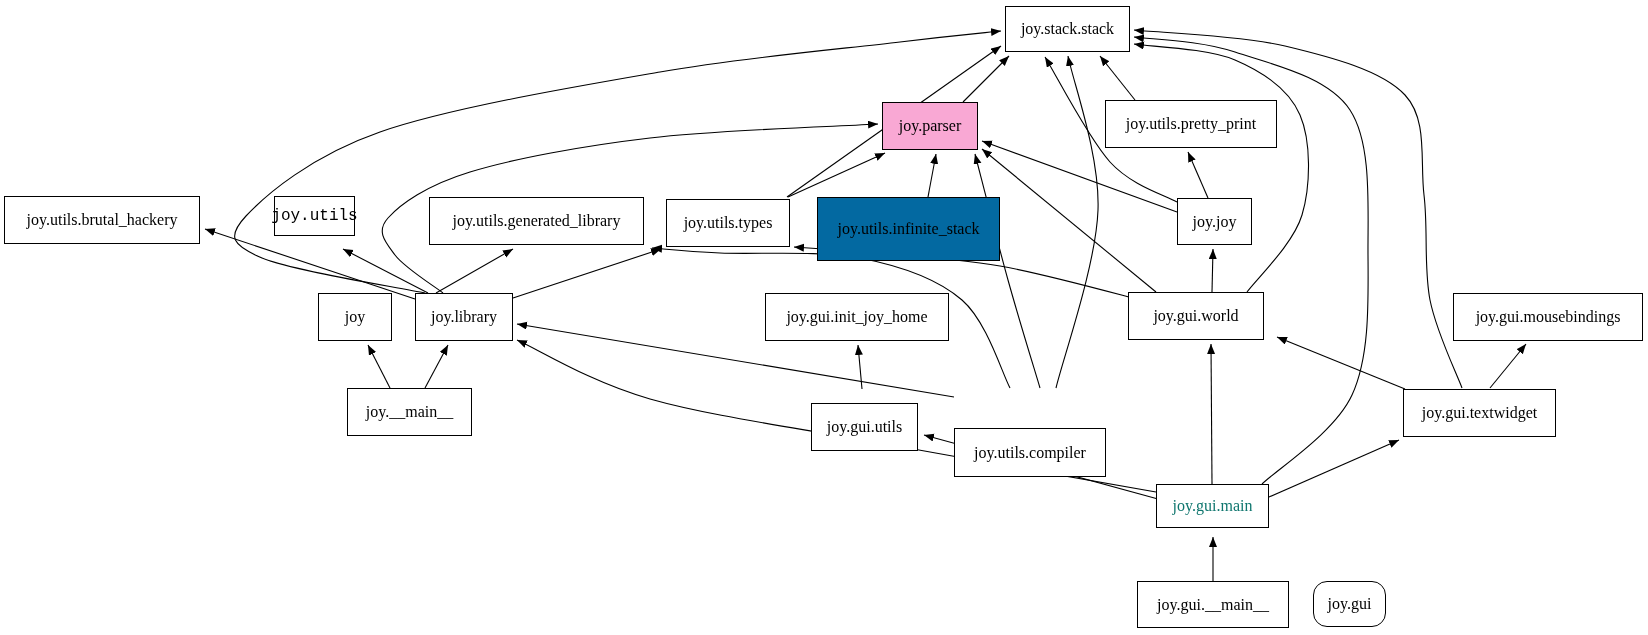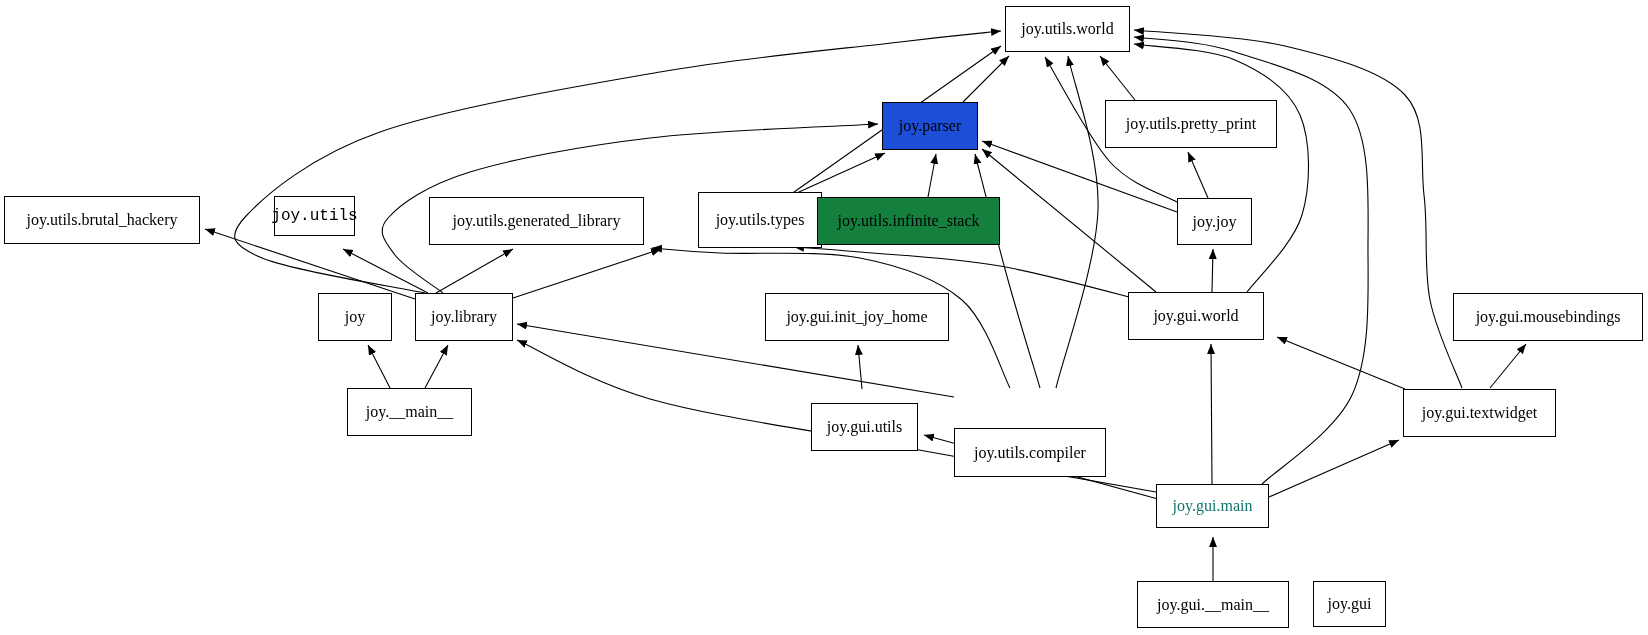--- a/index.html
+++ b/index.html
@@ -51,35 +51,35 @@
       <path d="M1158,499 L924,435" class="edge" stroke="#000000" marker-end="url(#arrowhead)"></path>
       <path d="M1156,492C1110,483.8333333333333 964.3333333333334,458.5 880,443C795.6666666666666,427.5 710.5,416.1666666666667 650,399C589.5,381.8333333333333 539.1666666666666,349.8333333333333 517,340" class="edge" stroke="#000000" marker-end="url(#arrowhead)"></path>
       <path d="M1269,497 L1399,440" class="edge" stroke="#000000" marker-end="url(#arrowhead)"></path>
       <path d="M1262,484C1277,469.1666666666667 1334.3333333333333,433.1666666666667 1352,395C1369.6666666666667,356.8333333333333 1368.3333333333333,302.5 1368,255C1367.6666666666667,207.5 1372.1666666666667,143.83333333333334 1350,110C1327.8333333333333,76.16666666666666 1271,64.16666666666667 1235,52C1199,39.833333333333336 1150.8333333333333,39.5 1134,37" class="edge" stroke="#000000" marker-end="url(#arrowhead)"></path>
       <path d="M1405,389 L1277,337" class="edge" stroke="#000000" marker-end="url(#arrowhead)"></path>
       <path d="M1490,388 L1526,344" class="edge" stroke="#000000" marker-end="url(#arrowhead)"></path>
       <path d="M1462,388C1456.6666666666667,373.3333333333333 1436.3333333333333,332.1666666666667 1430,300C1423.6666666666667,267.8333333333333 1428.1666666666667,229.16666666666666 1424,195C1419.8333333333333,160.83333333333334 1428.1666666666667,119.83333333333333 1405,95C1381.8333333333333,70.16666666666667 1330.1666666666667,56.833333333333336 1285,46C1239.8333333333333,35.166666666666664 1159.1666666666667,32.666666666666664 1134,30" class="edge" stroke="#000000" marker-end="url(#arrowhead)"></path>
       <path d="M1213,581 L1213,537" class="edge" stroke="#000000" marker-end="url(#arrowhead)"></path>
     </svg>
   <div id="node-layer">
-      <div class="node" style="left: 1005px; top: 6px; width: 125px; height: 46px; background: rgb(255, 255, 255); border-color: rgb(0, 0, 0); color: rgb(0, 0, 0);">joy.utils.world</div>
-      <div class="node" style="left: 882px; top: 102px; width: 96px; height: 48px; background: #1d4ed8; border-color: rgb(0, 0, 0); color: rgb(0, 0, 0);">joy.parser</div>
+      <div class="node" style="left: 1005px; top: 6px; width: 125px; height: 46px; background: rgb(255, 255, 255); border-color: rgb(0, 0, 0); color: rgb(0, 0, 0);">joy.stack.stack</div>
+      <div class="node" style="left: 882px; top: 102px; width: 96px; height: 48px; background: #f9a8d4; border-color: rgb(0, 0, 0); color: rgb(0, 0, 0);">joy.parser</div>
       <div class="node" style="left: 1105px; top: 100px; width: 172px; height: 48px; background: rgb(255, 255, 255); border-color: rgb(0, 0, 0); color: rgb(0, 0, 0);">joy.utils.pretty_print</div>
       <div class="node" style="left: 4px; top: 196px; width: 196px; height: 48px; background: rgb(255, 255, 255); border-color: rgb(0, 0, 0); color: rgb(0, 0, 0);">joy.utils.brutal_hackery</div>
       <div class="node" style="left: 274px; top: 196px; width: 81px; height: 40px; background: rgb(255, 255, 255); border-color: rgb(0, 0, 0); color: rgb(0, 0, 0); font-family: Liberation Mono, monospace;">joy.utils</div>
       <div class="node" style="left: 429px; top: 197px; width: 215px; height: 48px; background: rgb(255, 255, 255); border-color: rgb(0, 0, 0); color: rgb(0, 0, 0);">joy.utils.generated_library</div>
-      <div class="node" style="left: 666px; top: 192px; width: 124px; height: 56px; background: rgb(255, 255, 255); border-color: rgb(0, 0, 0); color: rgb(0, 0, 0); margin-left: 32px;">joy.utils.types</div>
-      <div class="node" style="left: 817px; top: 197px; width: 183px; height: 48px; background: #15803d; border-color: rgb(0, 0, 0); color: rgb(0, 0, 0);">joy.utils.infinite_stack</div>
+      <div class="node" style="left: 666px; top: 199px; width: 124px; height: 48px; background: rgb(255, 255, 255); border-color: rgb(0, 0, 0); color: rgb(0, 0, 0);">joy.utils.types</div>
+      <div class="node" style="left: 817px; top: 197px; width: 183px; height: 64px; background: #0369a1; border-color: rgb(0, 0, 0); color: rgb(0, 0, 0);">joy.utils.infinite_stack</div>
       <div class="node" style="left: 1177px; top: 198px; width: 75px; height: 47px; background: rgb(255, 255, 255); border-color: rgb(0, 0, 0); color: rgb(0, 0, 0);">joy.joy</div>
       <div class="node" style="left: 318px; top: 293px; width: 74px; height: 48px; background: rgb(255, 255, 255); border-color: rgb(0, 0, 0); color: rgb(0, 0, 0);">joy</div>
       <div class="node" style="left: 415px; top: 293px; width: 98px; height: 48px; background: rgb(255, 255, 255); border-color: rgb(0, 0, 0); color: rgb(0, 0, 0);">joy.library</div>
       <div class="node" style="left: 765px; top: 293px; width: 184px; height: 48px; background: rgb(255, 255, 255); border-color: rgb(0, 0, 0); color: rgb(0, 0, 0);">joy.gui.init_joy_home</div>
       <div class="node" style="left: 1128px; top: 292px; width: 136px; height: 48px; background: rgb(255, 255, 255); border-color: rgb(0, 0, 0); color: rgb(0, 0, 0);">joy.gui.world</div>
       <div class="node" style="left: 1453px; top: 293px; width: 190px; height: 48px; background: rgb(255, 255, 255); border-color: rgb(0, 0, 0); color: rgb(0, 0, 0);">joy.gui.mousebindings</div>
       <div class="node" style="left: 347px; top: 388px; width: 125px; height: 48px; background: rgb(255, 255, 255); border-color: rgb(0, 0, 0); color: rgb(0, 0, 0);">joy.__main__</div>
       <div class="node" style="left: 811px; top: 389px; width: 107px; height: 48px; background: rgb(255, 255, 255); border-color: rgb(0, 0, 0); color: rgb(0, 0, 0); margin-top: 14px;">joy.gui.utils</div>
       <div class="node" style="left: 954px; top: 388px; width: 152px; height: 49px; background: rgb(255, 255, 255); border-color: rgb(0, 0, 0); color: rgb(0, 0, 0); margin-top: 40px;">joy.utils.compiler</div>
       <div class="node" style="left: 1403px; top: 389px; width: 153px; height: 48px; background: rgb(255, 255, 255); border-color: rgb(0, 0, 0); color: rgb(0, 0, 0);">joy.gui.textwidget</div>
       <div class="node" style="left: 1156px; top: 484px; width: 113px; height: 44px; background: rgb(255, 255, 255); border-color: rgb(0, 0, 0); color: #0f766e; text-align: center;">joy.gui.main</div>
       <div class="node" style="left: 1137px; top: 581px; width: 152px; height: 47px; background: rgb(255, 255, 255); border-color: rgb(0, 0, 0); color: rgb(0, 0, 0);">joy.gui.__main__</div>
-      <div class="node" style="left: 1313px; top: 581px; width: 73px; height: 46px; background: rgb(255, 255, 255); border-color: rgb(0, 0, 0); color: rgb(0, 0, 0);">joy.gui</div>
+      <div class="node" style="left: 1313px; top: 581px; width: 73px; height: 46px; background: rgb(255, 255, 255); border-color: rgb(0, 0, 0); color: rgb(0, 0, 0); border-radius: 14px;">joy.gui</div>
     </div>
 </div>
 
 </body></html>

